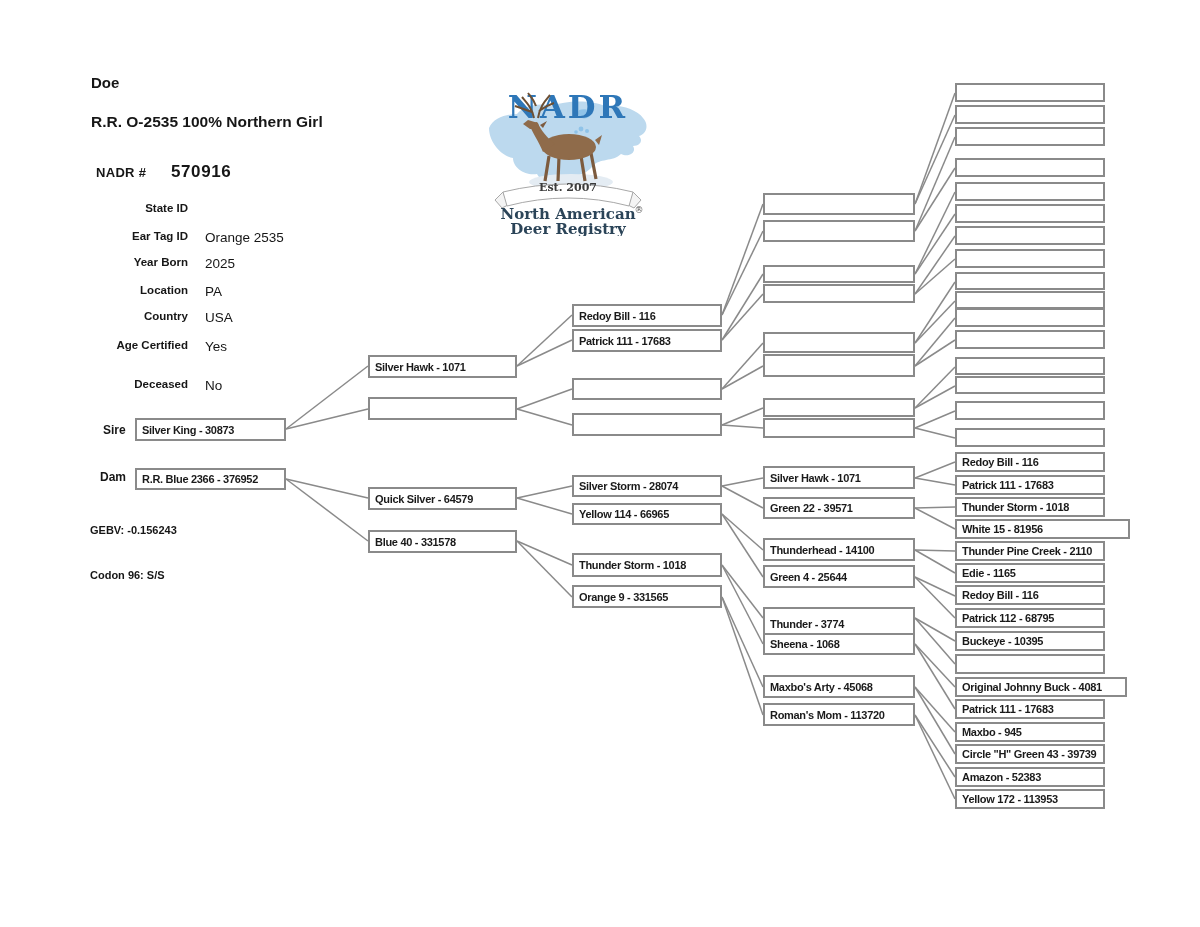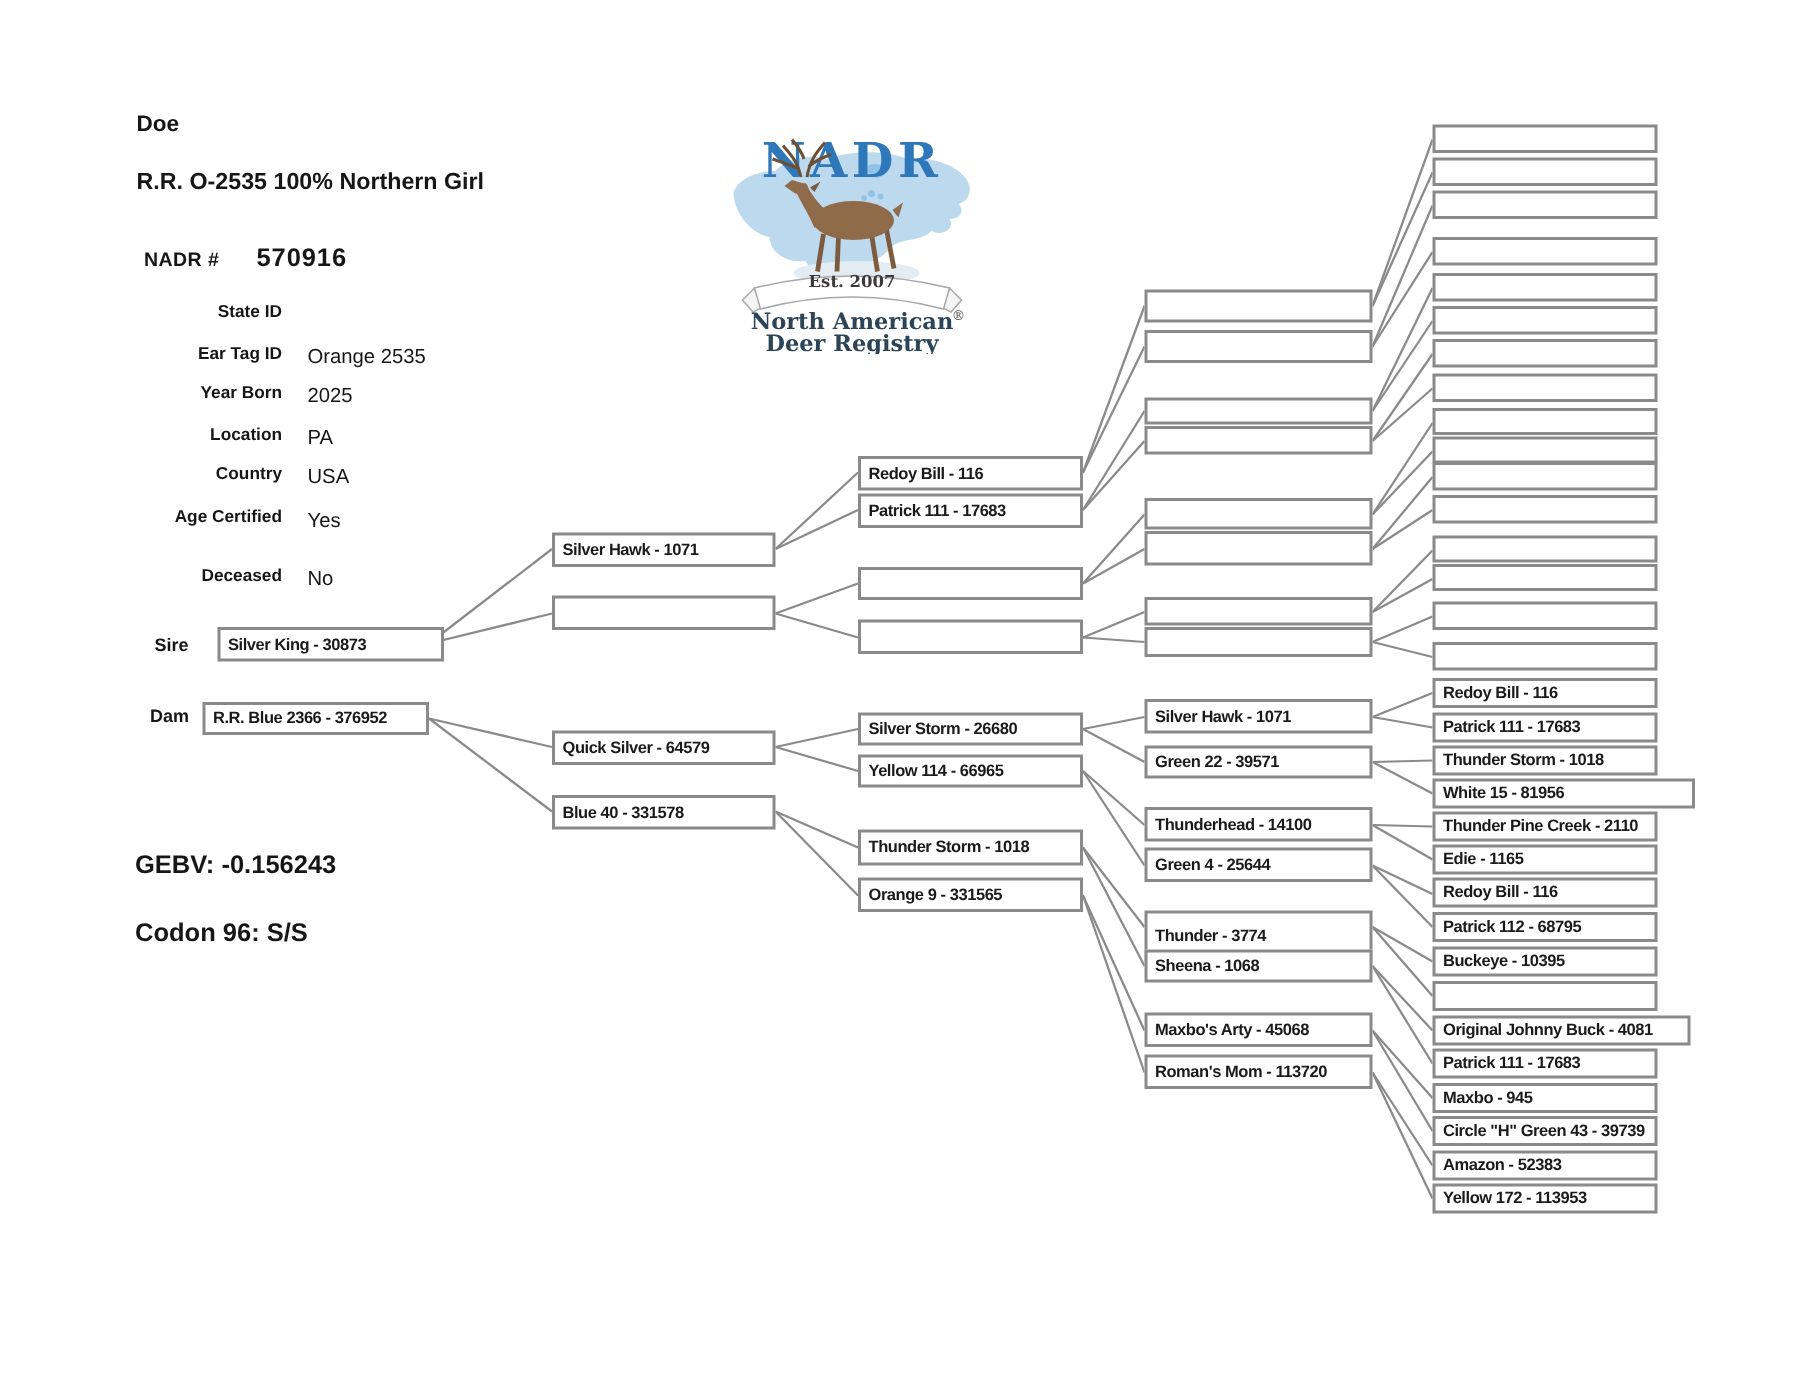--- a/index.html
+++ b/index.html
@@ -9,21 +9,21 @@
   .pbox{position:absolute;background:#fff;border:2px solid #8a8a8a;box-sizing:border-box;
         display:flex;align-items:center;padding-left:5px;font-weight:bold;font-size:11px;
         letter-spacing:-0.3px;white-space:nowrap;overflow:hidden;color:#1a1a1a;}
   .h-doe{position:absolute;left:91px;top:74px;font-size:15px;font-weight:bold;}
   .h-name{position:absolute;left:91px;top:112px;width:258px;font-size:15.5px;font-weight:bold;line-height:20px;}
   .h-nadr{position:absolute;left:96px;top:165px;font-size:13px;font-weight:bold;letter-spacing:0.3px;}
   .h-nadrnum{position:absolute;left:171px;top:162px;font-size:17px;font-weight:bold;letter-spacing:0.6px;}
   .info-label{position:absolute;left:58px;width:130px;text-align:right;font-size:11.5px;font-weight:bold;}
   .info-value{position:absolute;left:205px;font-size:13.5px;}
   .side-label{position:absolute;font-size:12px;font-weight:bold;}
-  .stat-line{position:absolute;left:90px;font-size:17px;font-weight:bold;margin-top:43px;}
+  .stat-line{position:absolute;left:90px;font-size:11px;font-weight:bold;}
   .logo{position:absolute;left:483px;top:84px;}
 </style>
 </head>
 <body>
 
 <div class="canvas">
 
   <svg class="lines" width="1200" height="927">
     <g stroke="#8a8a8a" stroke-width="1.5" fill="none">
       <line x1="286" y1="429" x2="368" y2="366"></line>
@@ -135,33 +135,33 @@
       <path d="M20,108 L12,116 L19,124 L25,121 Z" fill="#f4f4f4" stroke="#a8a8a8" stroke-width="1"></path>
       <path d="M150,108 L158,116 L151,124 L145,121 Z" fill="#f4f4f4" stroke="#a8a8a8" stroke-width="1"></path>
       <path d="M20,108 Q85,92 150,108 L146,122 Q85,106 24,122 Z" fill="#ffffff" stroke="#a8a8a8" stroke-width="1"></path>
       <text x="85" y="107" text-anchor="middle" font-family="DejaVu Serif, serif" font-size="11" font-weight="bold" fill="#3b3b3b">Est. 2007</text>
       <text x="156" y="129" text-anchor="middle" font-family="DejaVu Serif, serif" font-size="9" fill="#555">®</text>
     </g>
     <text x="85" y="135" text-anchor="middle" font-family="DejaVu Serif, serif" font-size="15" font-weight="bold" fill="#2b4458">North American</text>
     <text x="85" y="150" text-anchor="middle" font-family="DejaVu Serif, serif" font-size="15" font-weight="bold" fill="#2b4458">Deer Registry</text>
   </svg>
 
-  <div class="pbox" style="left:145px;top:418px;width:151px;height:23px">Silver King - 30873</div>
+  <div class="pbox" style="left:135px;top:418px;width:151px;height:23px">Silver King - 30873</div>
   <div class="pbox" style="left:135px;top:468px;width:151px;height:22px">R.R. Blue 2366 - 376952</div>
 
   <div class="pbox" style="left:368px;top:355px;width:149px;height:23px">Silver Hawk - 1071</div>
   <div class="pbox" style="left:368px;top:397px;width:149px;height:23px"></div>
   <div class="pbox" style="left:368px;top:487px;width:149px;height:23px">Quick Silver - 64579</div>
   <div class="pbox" style="left:368px;top:530px;width:149px;height:23px">Blue 40 - 331578</div>
 
   <div class="pbox" style="left:572px;top:304px;width:150px;height:23px">Redoy Bill - 116</div>
   <div class="pbox" style="left:572px;top:329px;width:150px;height:23px">Patrick 111 - 17683</div>
   <div class="pbox" style="left:572px;top:378px;width:150px;height:22px"></div>
   <div class="pbox" style="left:572px;top:413px;width:150px;height:23px"></div>
-  <div class="pbox" style="left:572px;top:475px;width:150px;height:22px">Silver Storm - 26680</div>
+  <div class="pbox" style="left:572px;top:475px;width:150px;height:22px">Silver Storm - 28074</div>
   <div class="pbox" style="left:572px;top:503px;width:150px;height:22px">Yellow 114 - 66965</div>
   <div class="pbox" style="left:572px;top:553px;width:150px;height:24px">Thunder Storm - 1018</div>
   <div class="pbox" style="left:572px;top:585px;width:150px;height:23px">Orange 9 - 331565</div>
 
   <div class="pbox" style="left:763px;top:193px;width:152px;height:22px"></div>
   <div class="pbox" style="left:763px;top:220px;width:152px;height:22px"></div>
   <div class="pbox" style="left:763px;top:265px;width:152px;height:18px"></div>
   <div class="pbox" style="left:763px;top:284px;width:152px;height:19px"></div>
   <div class="pbox" style="left:763px;top:332px;width:152px;height:21px"></div>
   <div class="pbox" style="left:763px;top:354px;width:152px;height:23px"></div>

